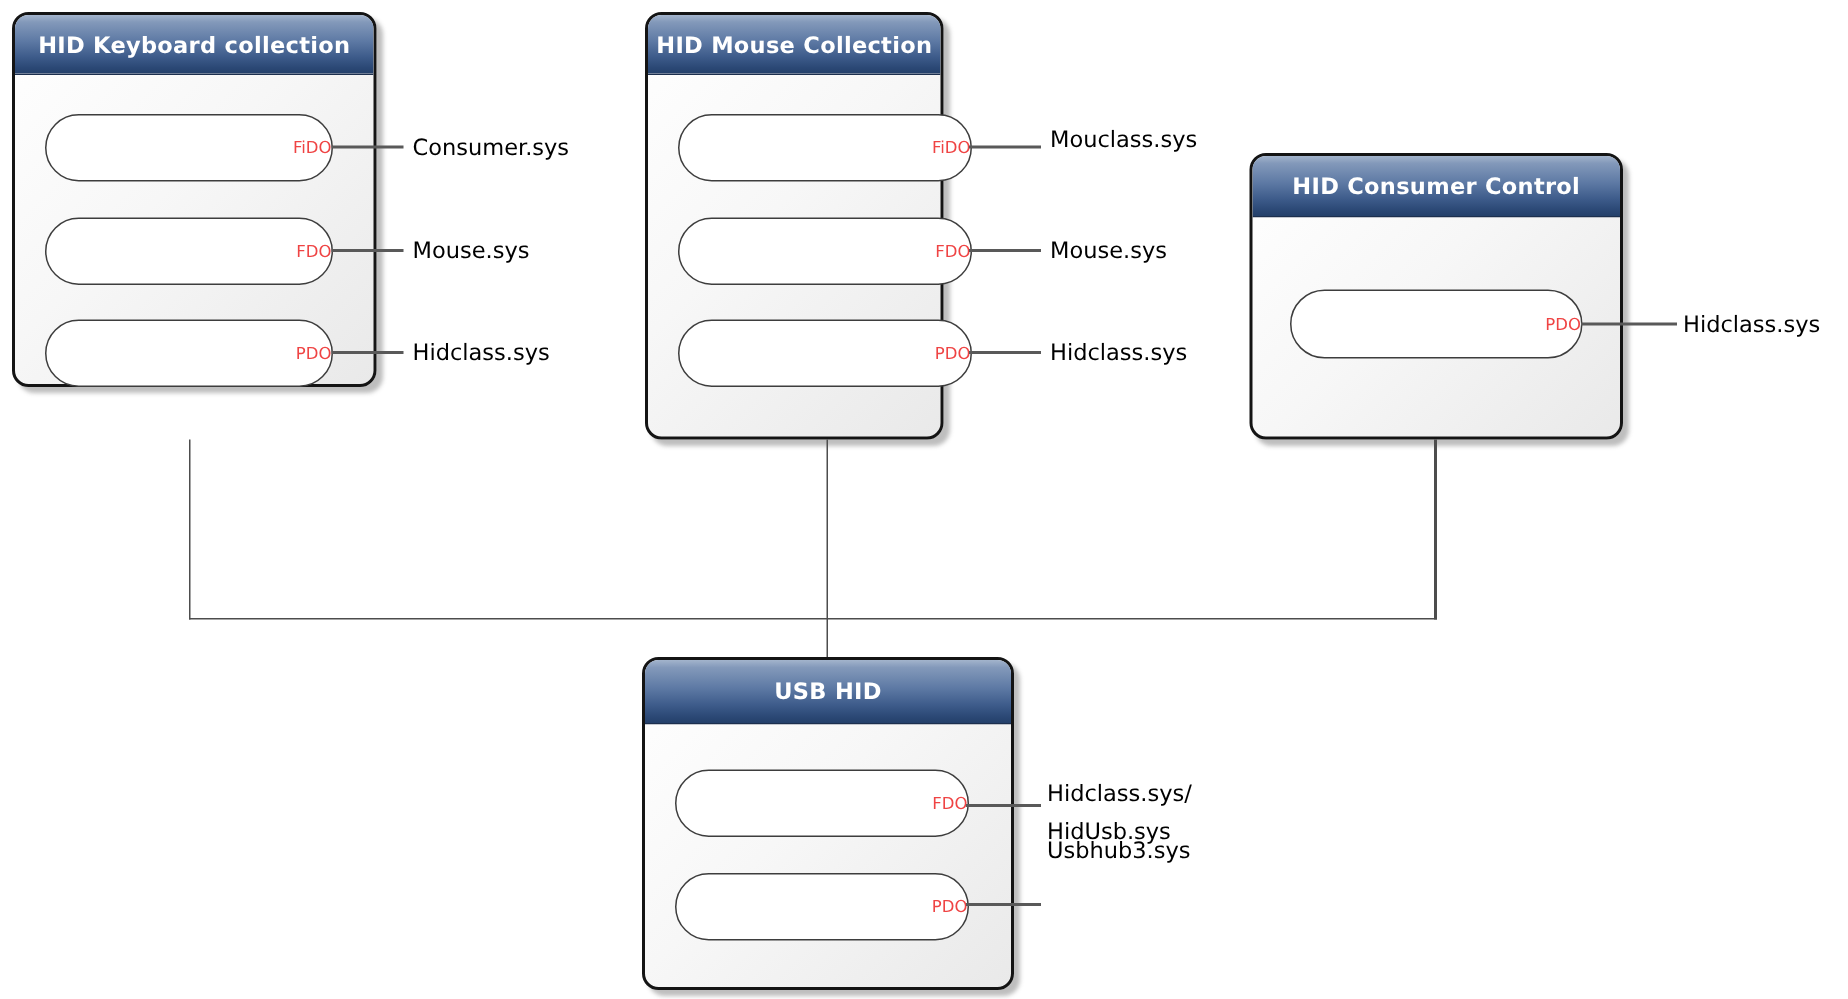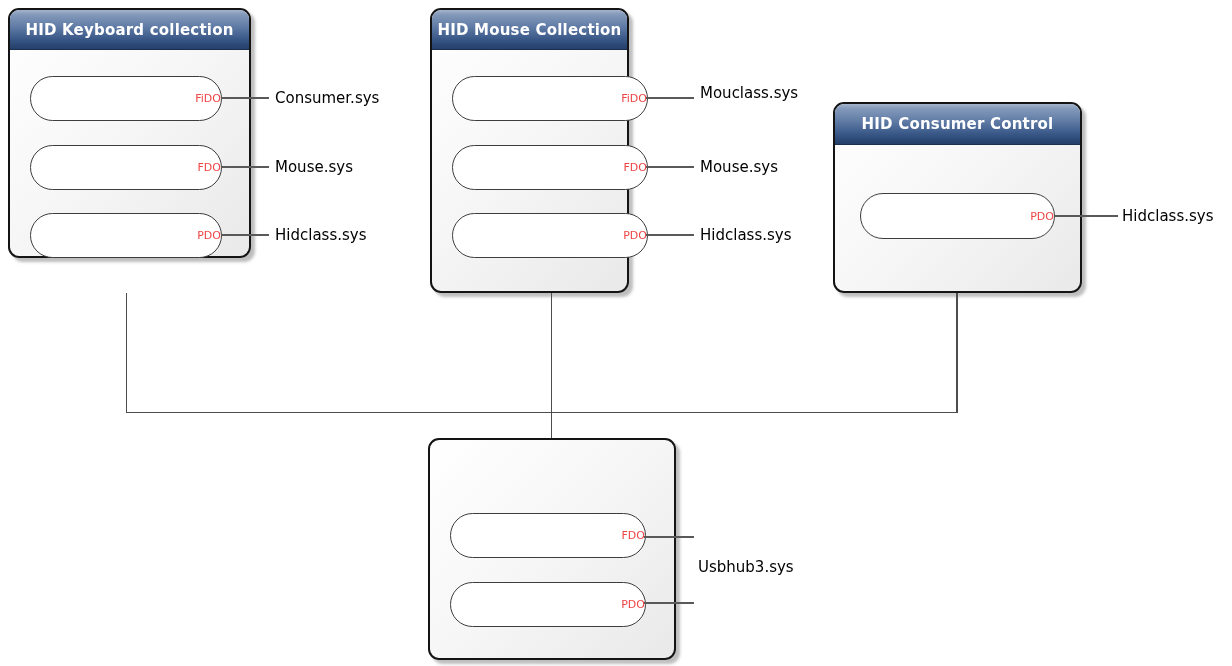--- a/index.html
+++ b/index.html
@@ -106,20 +106,23 @@
   <div class="node-box" style="left:833px; top:102px; width:249px; height:191px;">
     <div class="node-header" style="height:41px;">
       <span>HID Consumer Control</span>
     </div>
     <div class="pill" style="left:25px; top:89px; width:195px; height:46px;">
       <span>PDO</span>
     </div>
   </div>
 
   <div class="node-box" style="left:428px; top:438px; width:248px; height:222px;">
+    <div class="node-header" style="height:43px;">
+      <span>USB HID</span>
+    </div>
     <div class="pill" style="left:20px; top:73px; width:196px;">
       <span>FDO</span>
     </div>
     <div class="pill" style="left:20px; top:142px; width:196px;">
       <span>PDO</span>
     </div>
   </div>
 
   <div class="leader" style="left:221px; top:97px; width:48px;"></div>
   <div class="leader" style="left:221px; top:166px; width:48px;"></div>
@@ -137,20 +140,22 @@
   <div class="driver-label" style="left:275px; top:87px;">Consumer.sys</div>
   <div class="driver-label" style="left:275px; top:156px;">Mouse.sys</div>
   <div class="driver-label" style="left:275px; top:224px;">Hidclass.sys</div>
 
   <div class="driver-label" style="left:700px; top:82px;">Mouclass.sys</div>
   <div class="driver-label" style="left:700px; top:156px;">Mouse.sys</div>
   <div class="driver-label" style="left:700px; top:224px;">Hidclass.sys</div>
 
   <div class="driver-label" style="left:1122px; top:205px;">Hidclass.sys</div>
 
+  <div class="driver-label" style="left:698px; top:517px; line-height:25px;">Hidclass.sys/
+HidUsb.sys</div>
   <div class="driver-label" style="left:698px; top:556px;">Usbhub3.sys</div>
 
   <div class="tree-line" style="left:126px; top:293px; width:1px; height:120px;"></div>
   <div class="tree-line" style="left:551px; top:293px; width:1px; height:145px;"></div>
   <div class="tree-line" style="left:956px; top:293px; width:2px; height:120px;"></div>
   <div class="tree-line" style="left:126px; top:412px; width:832px; height:1px;"></div>
 
 </div>
 
 </body></html>

